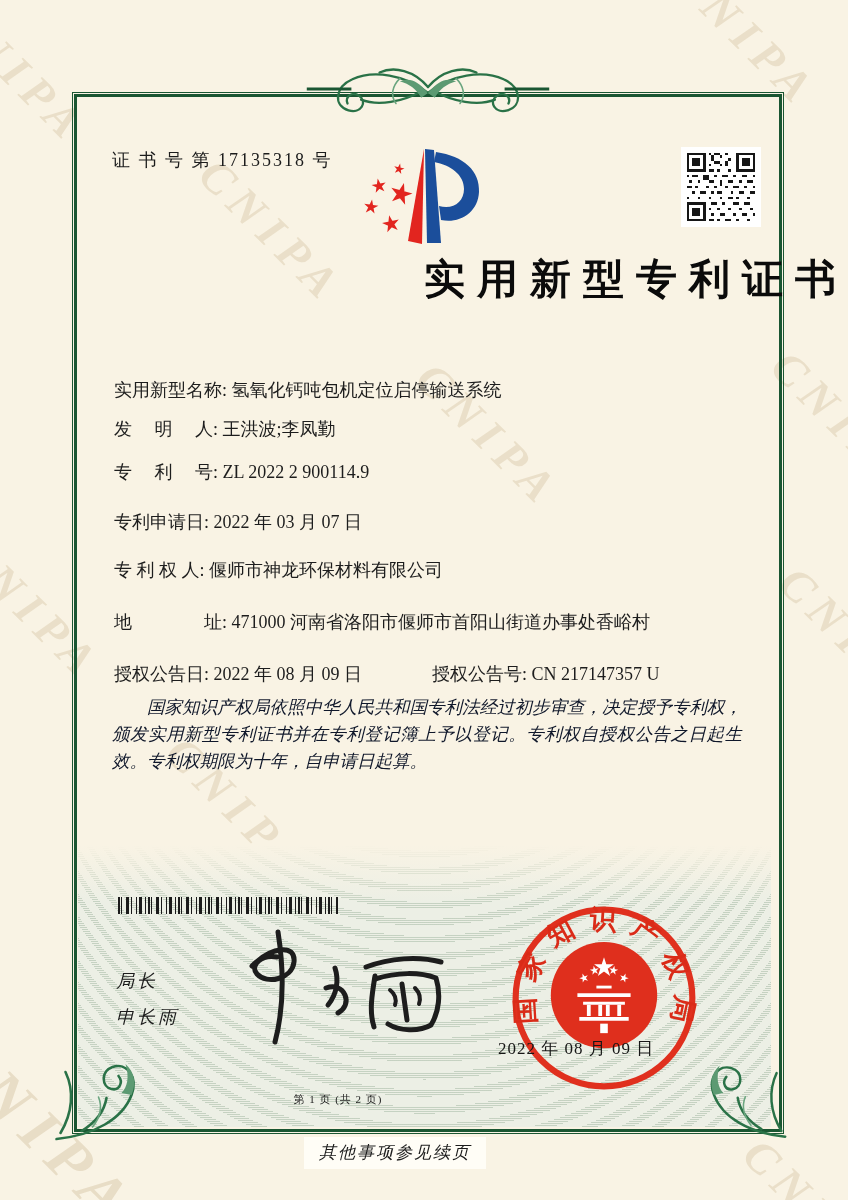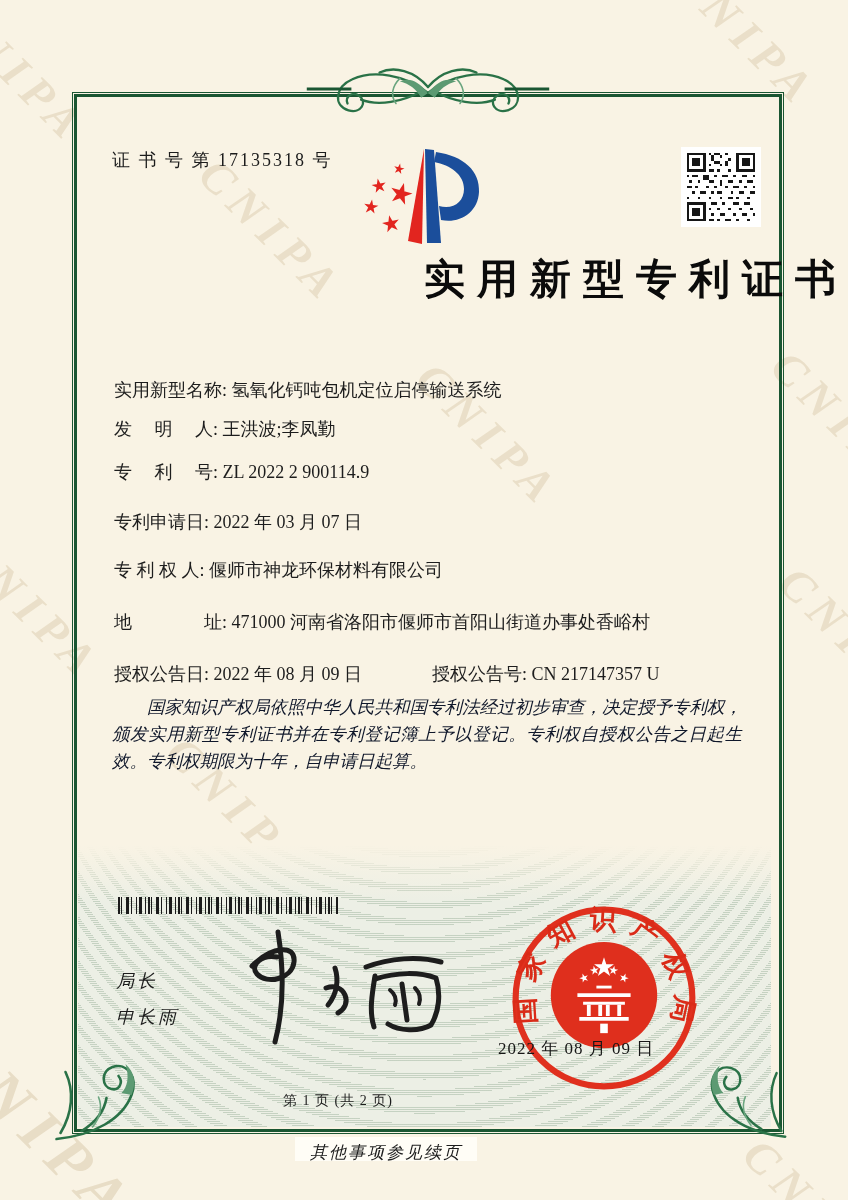--- a/index.html
+++ b/index.html
@@ -58,23 +58,23 @@
 
   .officer-title{left:116px;top:969px;font-size:18px;letter-spacing:3px;font-style:italic;}
   .officer-name{left:116px;top:1005px;font-size:18px;letter-spacing:3px;font-style:italic;}
   .sig{left:238px;top:928px;width:210px;height:118px;}
 
   .seal{left:509px;top:903px;width:190px;height:190px;}
   .seal-date{left:498px;top:1037px;font-size:17px;letter-spacing:1px;
              color:#161616;white-space:pre;z-index:5;}
 
   .page-no{left:72px;top:1092px;width:532px;text-align:center;
-           font-size:14px;letter-spacing:1px;white-space:pre;}
-
-  .cont-box{left:295px;top:1137px;width:182px;height:24px;background:#fffdf6;
+           font-size:11px;letter-spacing:1px;white-space:pre;}
+
+  .cont-box{left:304px;top:1137px;width:182px;height:32px;background:#fffdf6;
             font-size:17px;font-style:italic;letter-spacing:2px;
             text-align:center;line-height:32px;white-space:pre;}
 
   .orn{pointer-events:none;}
   .orn-top{left:303px;top:57px;width:250px;height:64px;}
   .orn-bl{left:50px;top:1043px;width:105px;height:100px;}
   .orn-br{left:694px;top:1043px;width:95px;height:100px;}
 </style>
 </head>
 <body>

